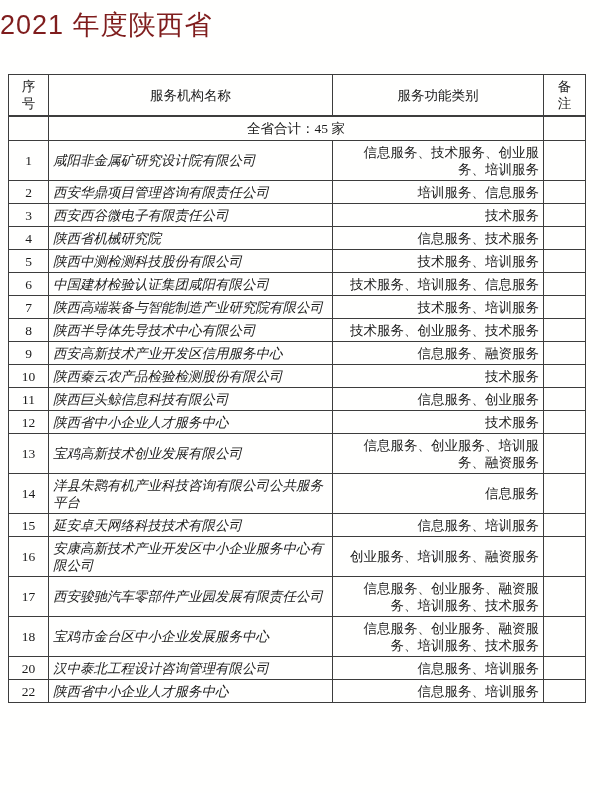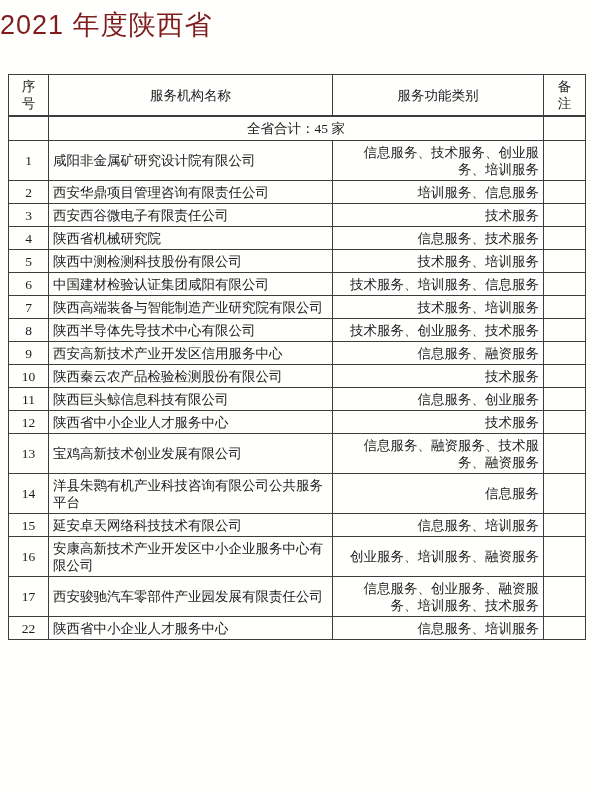--- a/index.html
+++ b/index.html
@@ -38,21 +38,21 @@
     vertical-align: middle;
     overflow: hidden;
   }
   table.roster thead th {
     font-weight: normal;
     text-align: center;
     border-bottom-width: 2px;
     padding: 3px 11px;
   }
   td.c-no   { text-align: center; }
-  td.c-name { text-align: left; padding-left: 7px; }
+  td.c-name { text-align: left; padding-left: 7px; font-style: italic; }
   td.c-cat  { text-align: right; padding-left: 5px; }
   td.c-rem  { }
   tr.summary-row td { text-align: center; padding: 3px 2px; }
 </style>
 </head>
 <body>
 
 <div class="page">
 
   <div class="doc-title">
@@ -149,21 +149,21 @@
       </tr>
         <tr>
         <td class="c-no">12</td>
         <td class="c-name">陕西省中小企业人才服务中心</td>
         <td class="c-cat">技术服务</td>
         <td class="c-rem"></td>
       </tr>
         <tr>
         <td class="c-no">13</td>
         <td class="c-name">宝鸡高新技术创业发展有限公司</td>
-        <td class="c-cat">信息服务、融资服务、技术服务、融资服务</td>
+        <td class="c-cat">信息服务、创业服务、培训服务、融资服务</td>
         <td class="c-rem"></td>
       </tr>
         <tr>
         <td class="c-no">14</td>
         <td class="c-name">洋县朱鹮有机产业科技咨询有限公司公共服务平台</td>
         <td class="c-cat">信息服务</td>
         <td class="c-rem"></td>
       </tr>
         <tr>
         <td class="c-no">15</td>
@@ -177,20 +177,32 @@
         <td class="c-cat">创业服务、培训服务、融资服务</td>
         <td class="c-rem"></td>
       </tr>
         <tr>
         <td class="c-no">17</td>
         <td class="c-name">西安骏驰汽车零部件产业园发展有限责任公司</td>
         <td class="c-cat">信息服务、创业服务、融资服务、培训服务、技术服务</td>
         <td class="c-rem"></td>
       </tr>
         <tr>
+        <td class="c-no">18</td>
+        <td class="c-name">宝鸡市金台区中小企业发展服务中心</td>
+        <td class="c-cat">信息服务、创业服务、融资服务、培训服务、技术服务</td>
+        <td class="c-rem"></td>
+      </tr>
+        <tr>
+        <td class="c-no">20</td>
+        <td class="c-name">汉中泰北工程设计咨询管理有限公司</td>
+        <td class="c-cat">信息服务、培训服务</td>
+        <td class="c-rem"></td>
+      </tr>
+        <tr>
         <td class="c-no">22</td>
         <td class="c-name">陕西省中小企业人才服务中心</td>
         <td class="c-cat">信息服务、培训服务</td>
         <td class="c-rem"></td>
       </tr>
       </tbody>
   </table>
 
 </div>
 

